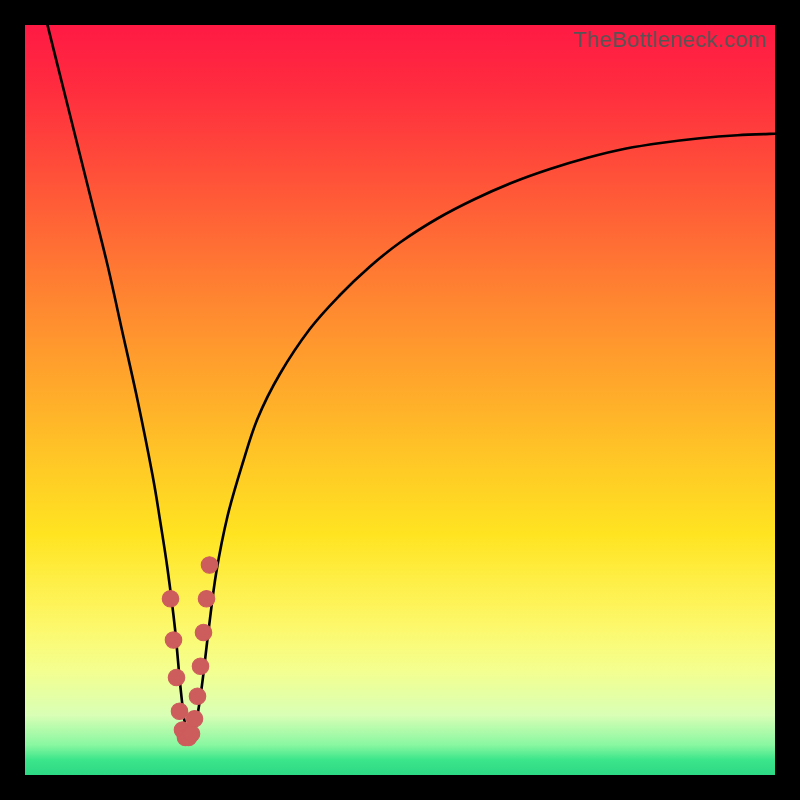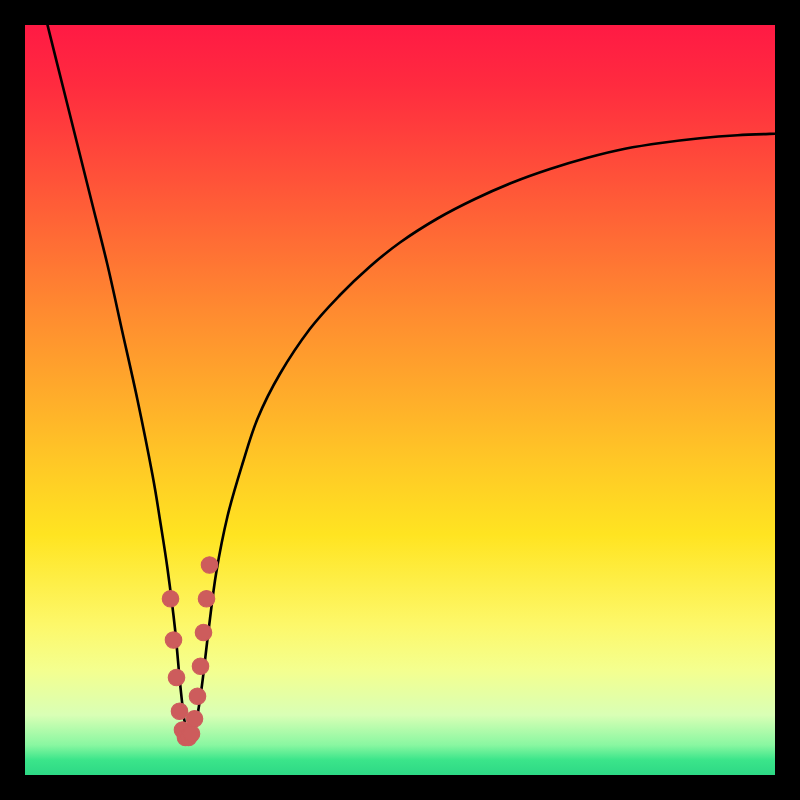--- a/index.html
+++ b/index.html
@@ -48,20 +48,21 @@
     position: absolute;
     inset: 0;
     width: 100%;
     height: 100%;
   }
 </style>
 </head>
 <body>
 
 <div class="frame">
+  <div class="watermark">TheBottleneck.com</div>
   <svg class="plot" viewBox="0 0 100 100" preserveAspectRatio="none">
     <path id="curve-path" fill="none" stroke-width="0.35" stroke-linejoin="round" stroke-linecap="round" d="M 3.00 0.00 C 3.33 1.33, 4.33 5.33, 5.00 8.00 C 5.67 10.67, 6.33 13.33, 7.00 16.00 C 7.67 18.67, 8.33 21.33, 9.00 24.00 C 9.67 26.67, 10.33 29.17, 11.00 32.00 C 11.67 34.83, 12.33 38.00, 13.00 41.00 C 13.67 44.00, 14.33 46.83, 15.00 50.00 C 15.67 53.17, 16.50 57.33, 17.00 60.00 C 17.50 62.67, 17.67 63.92, 18.00 66.00 C 18.33 68.08, 18.67 70.08, 19.00 72.50 C 19.33 74.92, 19.72 77.92, 20.00 80.50 C 20.28 83.08, 20.48 85.92, 20.70 88.00 C 20.92 90.08, 21.08 91.83, 21.30 93.00 C 21.52 94.17, 21.75 95.00, 22.00 95.00 C 22.25 95.00, 22.53 94.17, 22.80 93.00 C 23.07 91.83, 23.32 90.08, 23.60 88.00 C 23.88 85.92, 24.18 83.00, 24.50 80.50 C 24.82 78.00, 25.08 75.50, 25.50 73.00 C 25.92 70.50, 26.42 67.92, 27.00 65.50 C 27.58 63.08, 28.33 60.67, 29.00 58.50 C 29.67 56.33, 30.17 54.50, 31.00 52.50 C 31.83 50.50, 32.83 48.50, 34.00 46.50 C 35.17 44.50, 36.67 42.25, 38.00 40.50 C 39.33 38.75, 40.67 37.38, 42.00 36.00 C 43.33 34.62, 44.67 33.37, 46.00 32.20 C 47.33 31.03, 48.50 30.07, 50.00 29.00 C 51.50 27.93, 53.33 26.77, 55.00 25.80 C 56.67 24.83, 58.33 24.00, 60.00 23.20 C 61.67 22.40, 63.33 21.67, 65.00 21.00 C 66.67 20.33, 68.33 19.75, 70.00 19.20 C 71.67 18.65, 73.33 18.15, 75.00 17.70 C 76.67 17.25, 78.33 16.83, 80.00 16.50 C 81.67 16.17, 83.33 15.93, 85.00 15.70 C 86.67 15.47, 88.33 15.27, 90.00 15.10 C 91.67 14.93, 93.33 14.80, 95.00 14.70 C 96.67 14.60, 99.17 14.53, 100.00 14.50" stroke="#000000"></path>
     <g id="markers">
         <circle cx="19.40" cy="76.50" r="1.1" fill="#cd5c5c" stroke="#cd5c5c" stroke-width="0.15"></circle>
         <circle cx="19.80" cy="82.00" r="1.1" fill="#cd5c5c" stroke="#cd5c5c" stroke-width="0.15"></circle>
         <circle cx="20.20" cy="87.00" r="1.1" fill="#cd5c5c" stroke="#cd5c5c" stroke-width="0.15"></circle>
         <circle cx="20.60" cy="91.50" r="1.1" fill="#cd5c5c" stroke="#cd5c5c" stroke-width="0.15"></circle>
         <circle cx="21.00" cy="94.00" r="1.1" fill="#cd5c5c" stroke="#cd5c5c" stroke-width="0.15"></circle>
         <circle cx="21.40" cy="95.00" r="1.1" fill="#cd5c5c" stroke="#cd5c5c" stroke-width="0.15"></circle>
         <circle cx="21.80" cy="95.00" r="1.1" fill="#cd5c5c" stroke="#cd5c5c" stroke-width="0.15"></circle>

